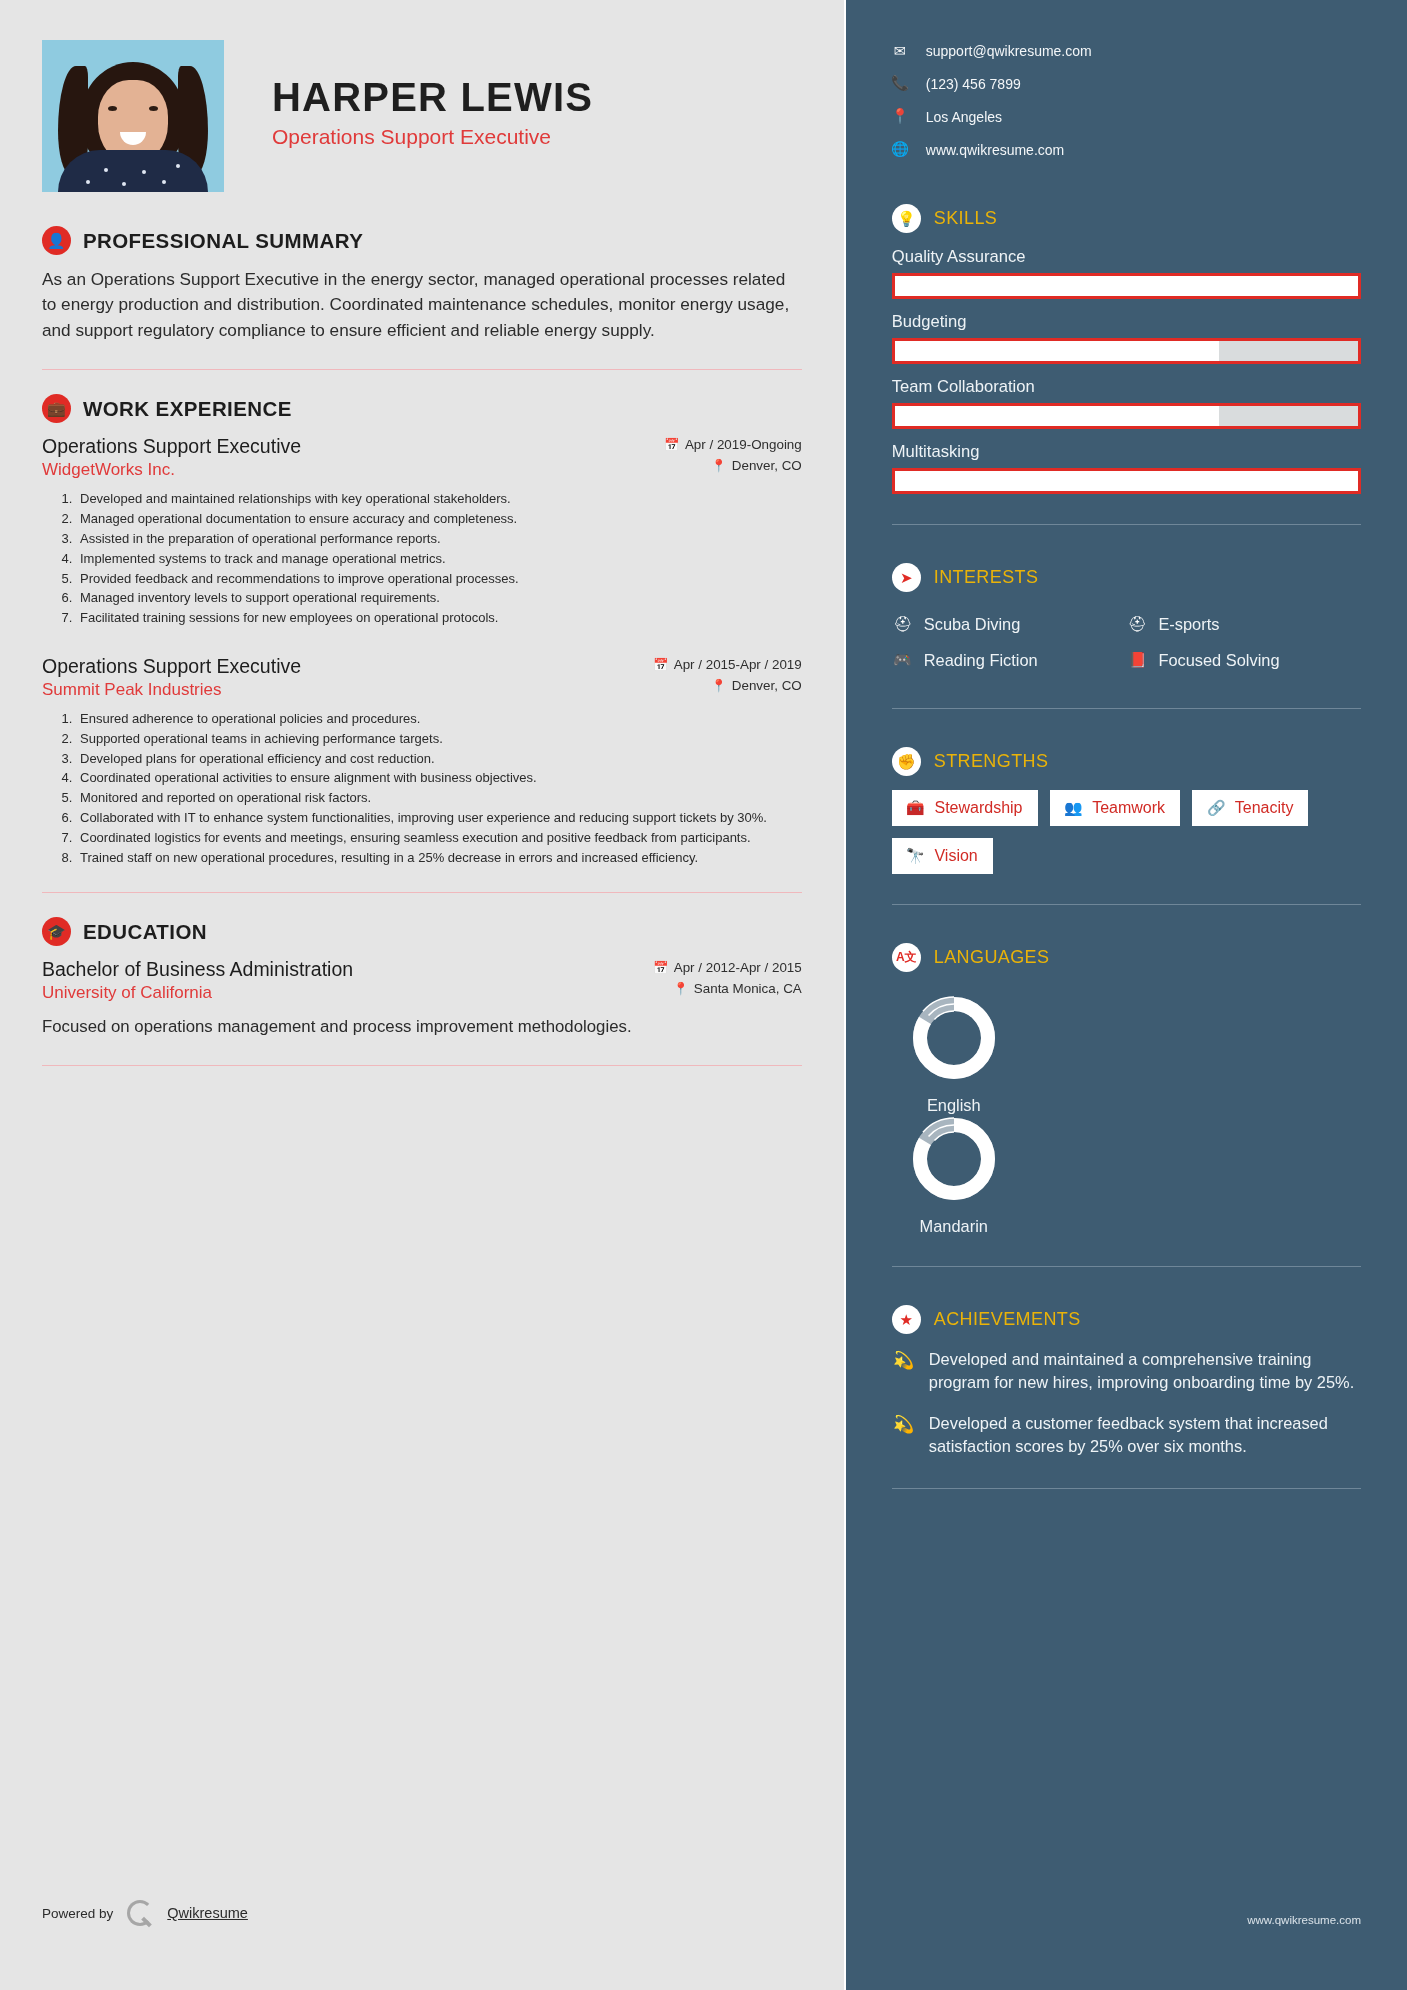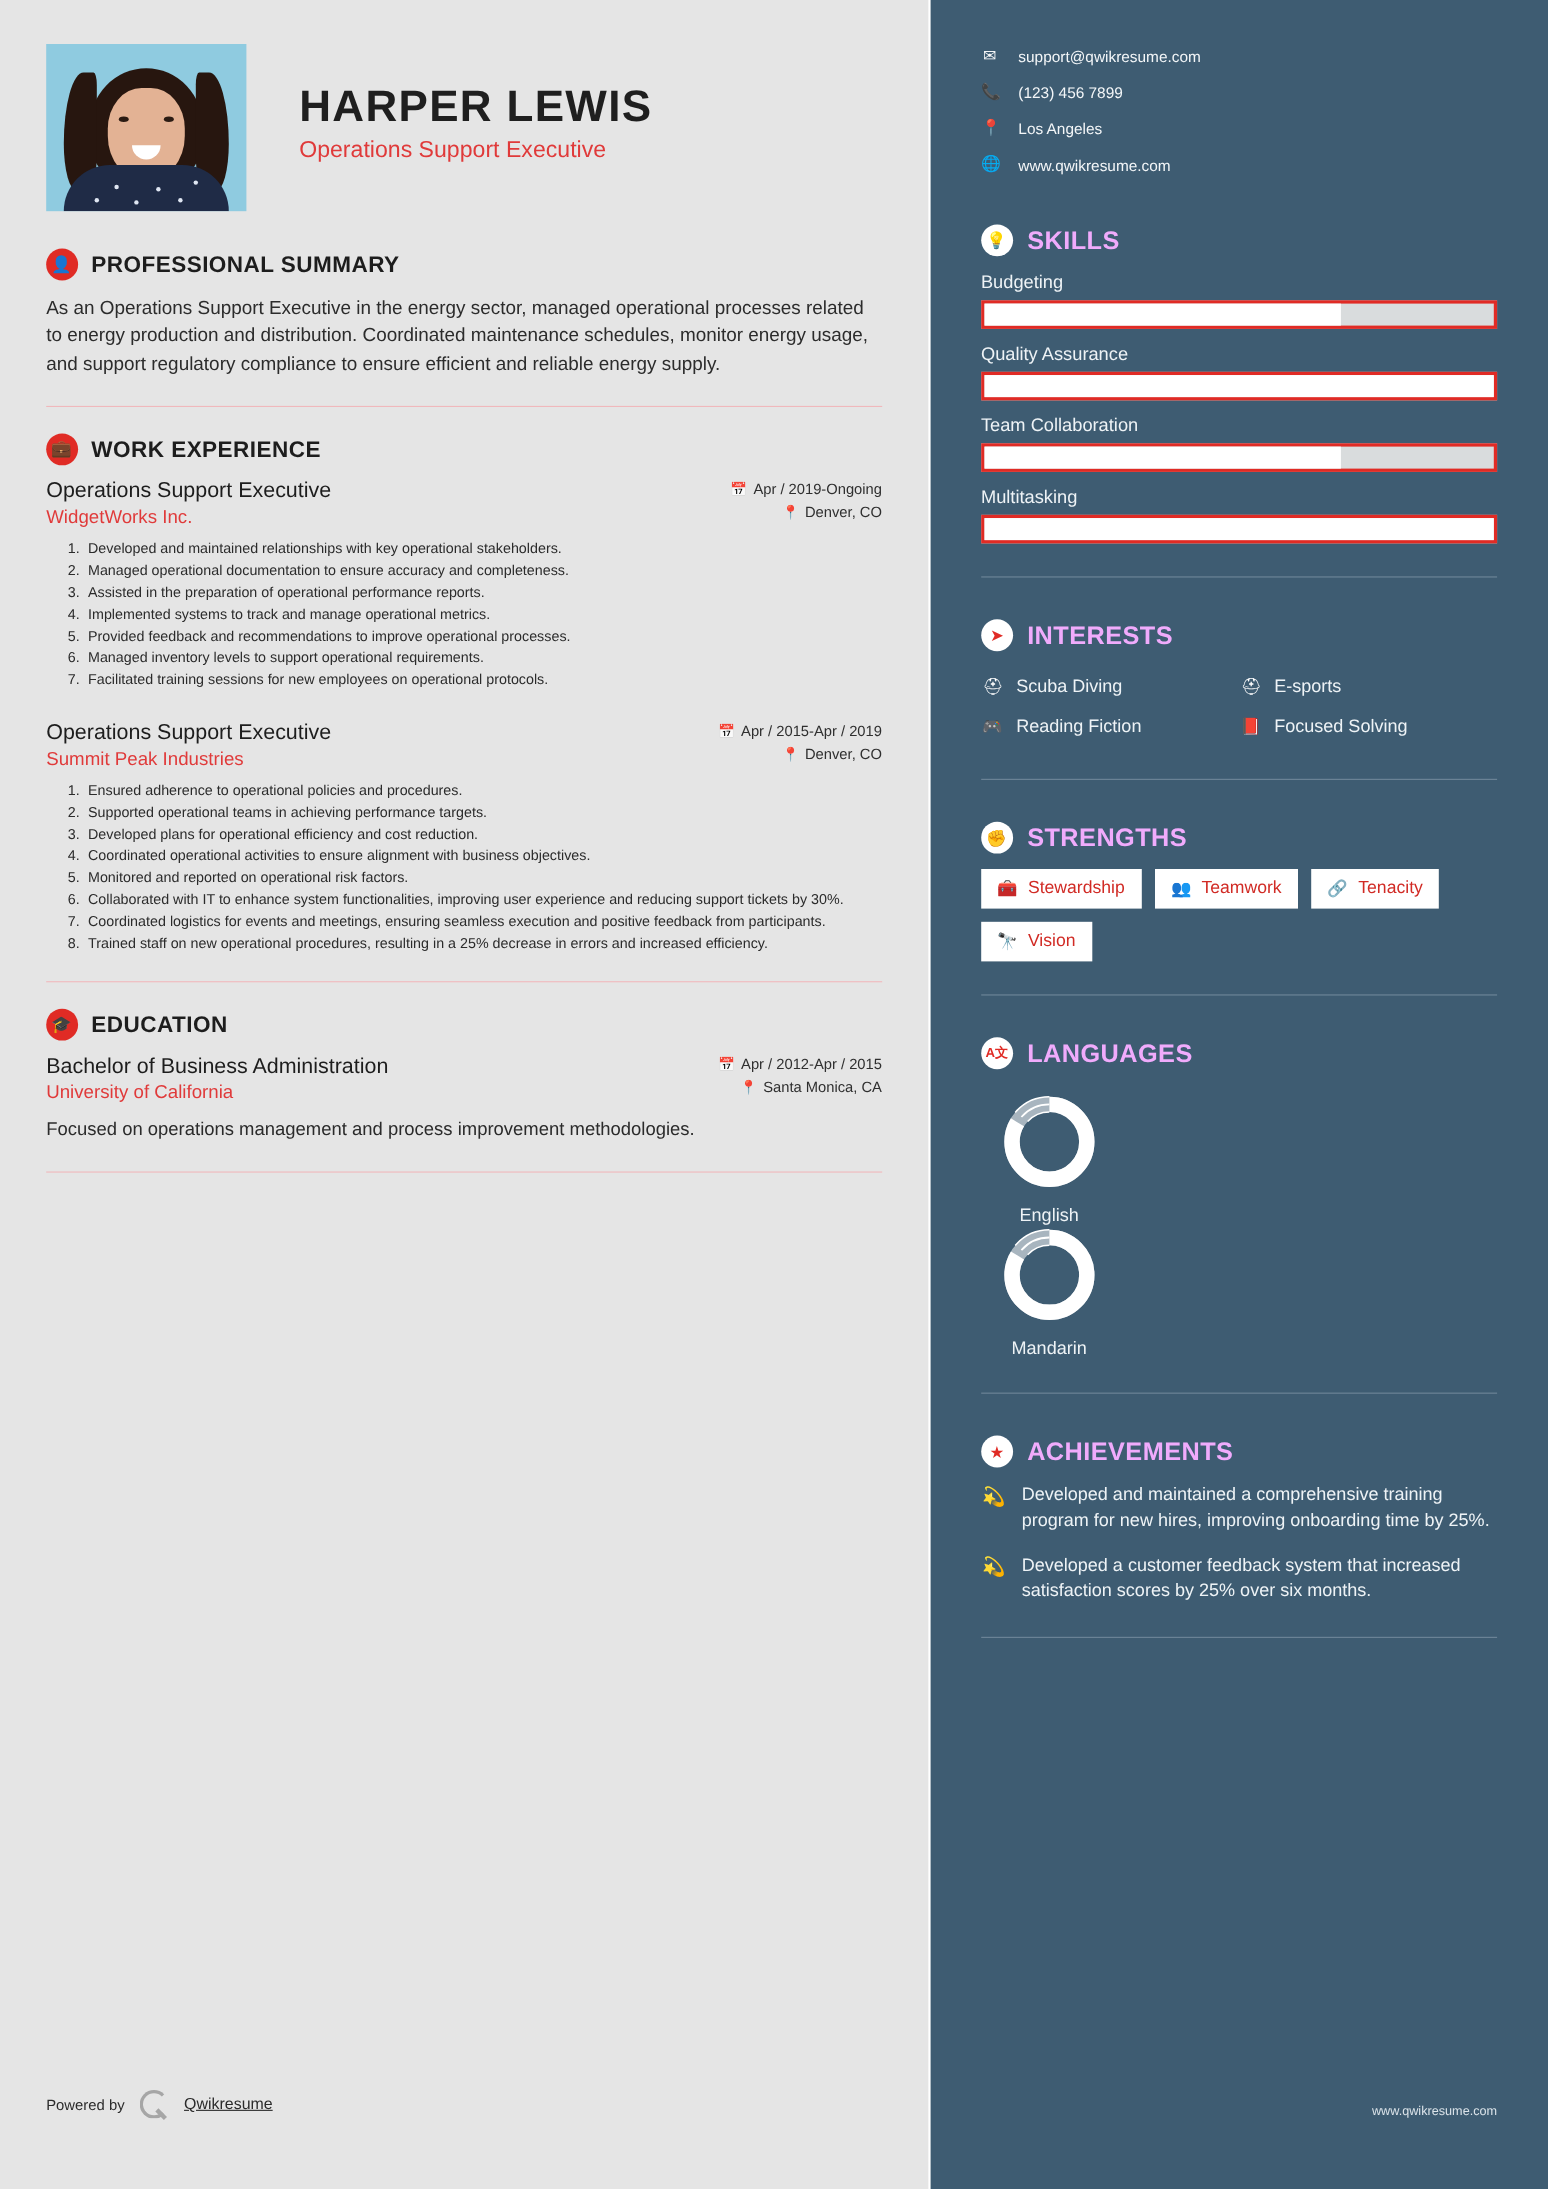--- a/index.html
+++ b/index.html
@@ -101,21 +101,21 @@
   .contact-row .ci { width: 16px; text-align: center; font-size: 14.5px; opacity: .95; flex:0 0 16px; }
   .contact-row .cv { font-size: 14px; color: #f3f6f8; }
 
   .rsec { margin-top: 38px; }
   .rsec-head { display: flex; align-items: center; gap: 13px; margin-bottom: 14px; }
   .rsec-ico {
     width: 29px; height: 29px; border-radius: 50%; background: #ffffff;
     color: #e02b25; display:flex; align-items:center; justify-content:center;
     font-size: 15px; flex: 0 0 29px;
   }
-  .rsec-title { font-size: 23px; font-weight: 700; letter-spacing:.4px; color:#f0abfc; }
+  .rsec-title { font-size: 18px; font-weight: 400; letter-spacing:.4px; color:#eab308; }
 
   .skill { margin-bottom: 13px; }
   .skill-label { font-size: 16.6px; color:#eef3f6; margin-bottom: 6px; }
   .skill-bar {
     height: 26px; background: #d9dcdd; border: 3px solid #e02b25; position: relative;
   }
   .skill-fill { position:absolute; left:0; top:0; bottom:0; background:#ffffff; }
 
   .hr-light { height: 1px; background: #6f8799; margin-top: 30px; }
 
@@ -288,29 +288,29 @@
       </div>
     </div>
 
     <div class="rsec">
       <div class="rsec-head">
         <span class="rsec-ico">💡</span>
         <span class="rsec-title">SKILLS</span>
       </div>
 
       <div class="skill">
+        <div class="skill-label">Quality Assurance</div>
+        <div class="skill-bar">
+          <div class="skill-fill" style="width: 100%;"></div>
+        </div>
+      </div>
+      <div class="skill">
         <div class="skill-label">Budgeting</div>
         <div class="skill-bar">
           <div class="skill-fill" style="width: 70%;"></div>
-        </div>
-      </div>
-      <div class="skill">
-        <div class="skill-label">Quality Assurance</div>
-        <div class="skill-bar">
-          <div class="skill-fill" style="width: 100%;"></div>
         </div>
       </div>
       <div class="skill">
         <div class="skill-label">Team Collaboration</div>
         <div class="skill-bar">
           <div class="skill-fill" style="width: 70%;"></div>
         </div>
       </div>
       <div class="skill">
         <div class="skill-label">Multitasking</div>

